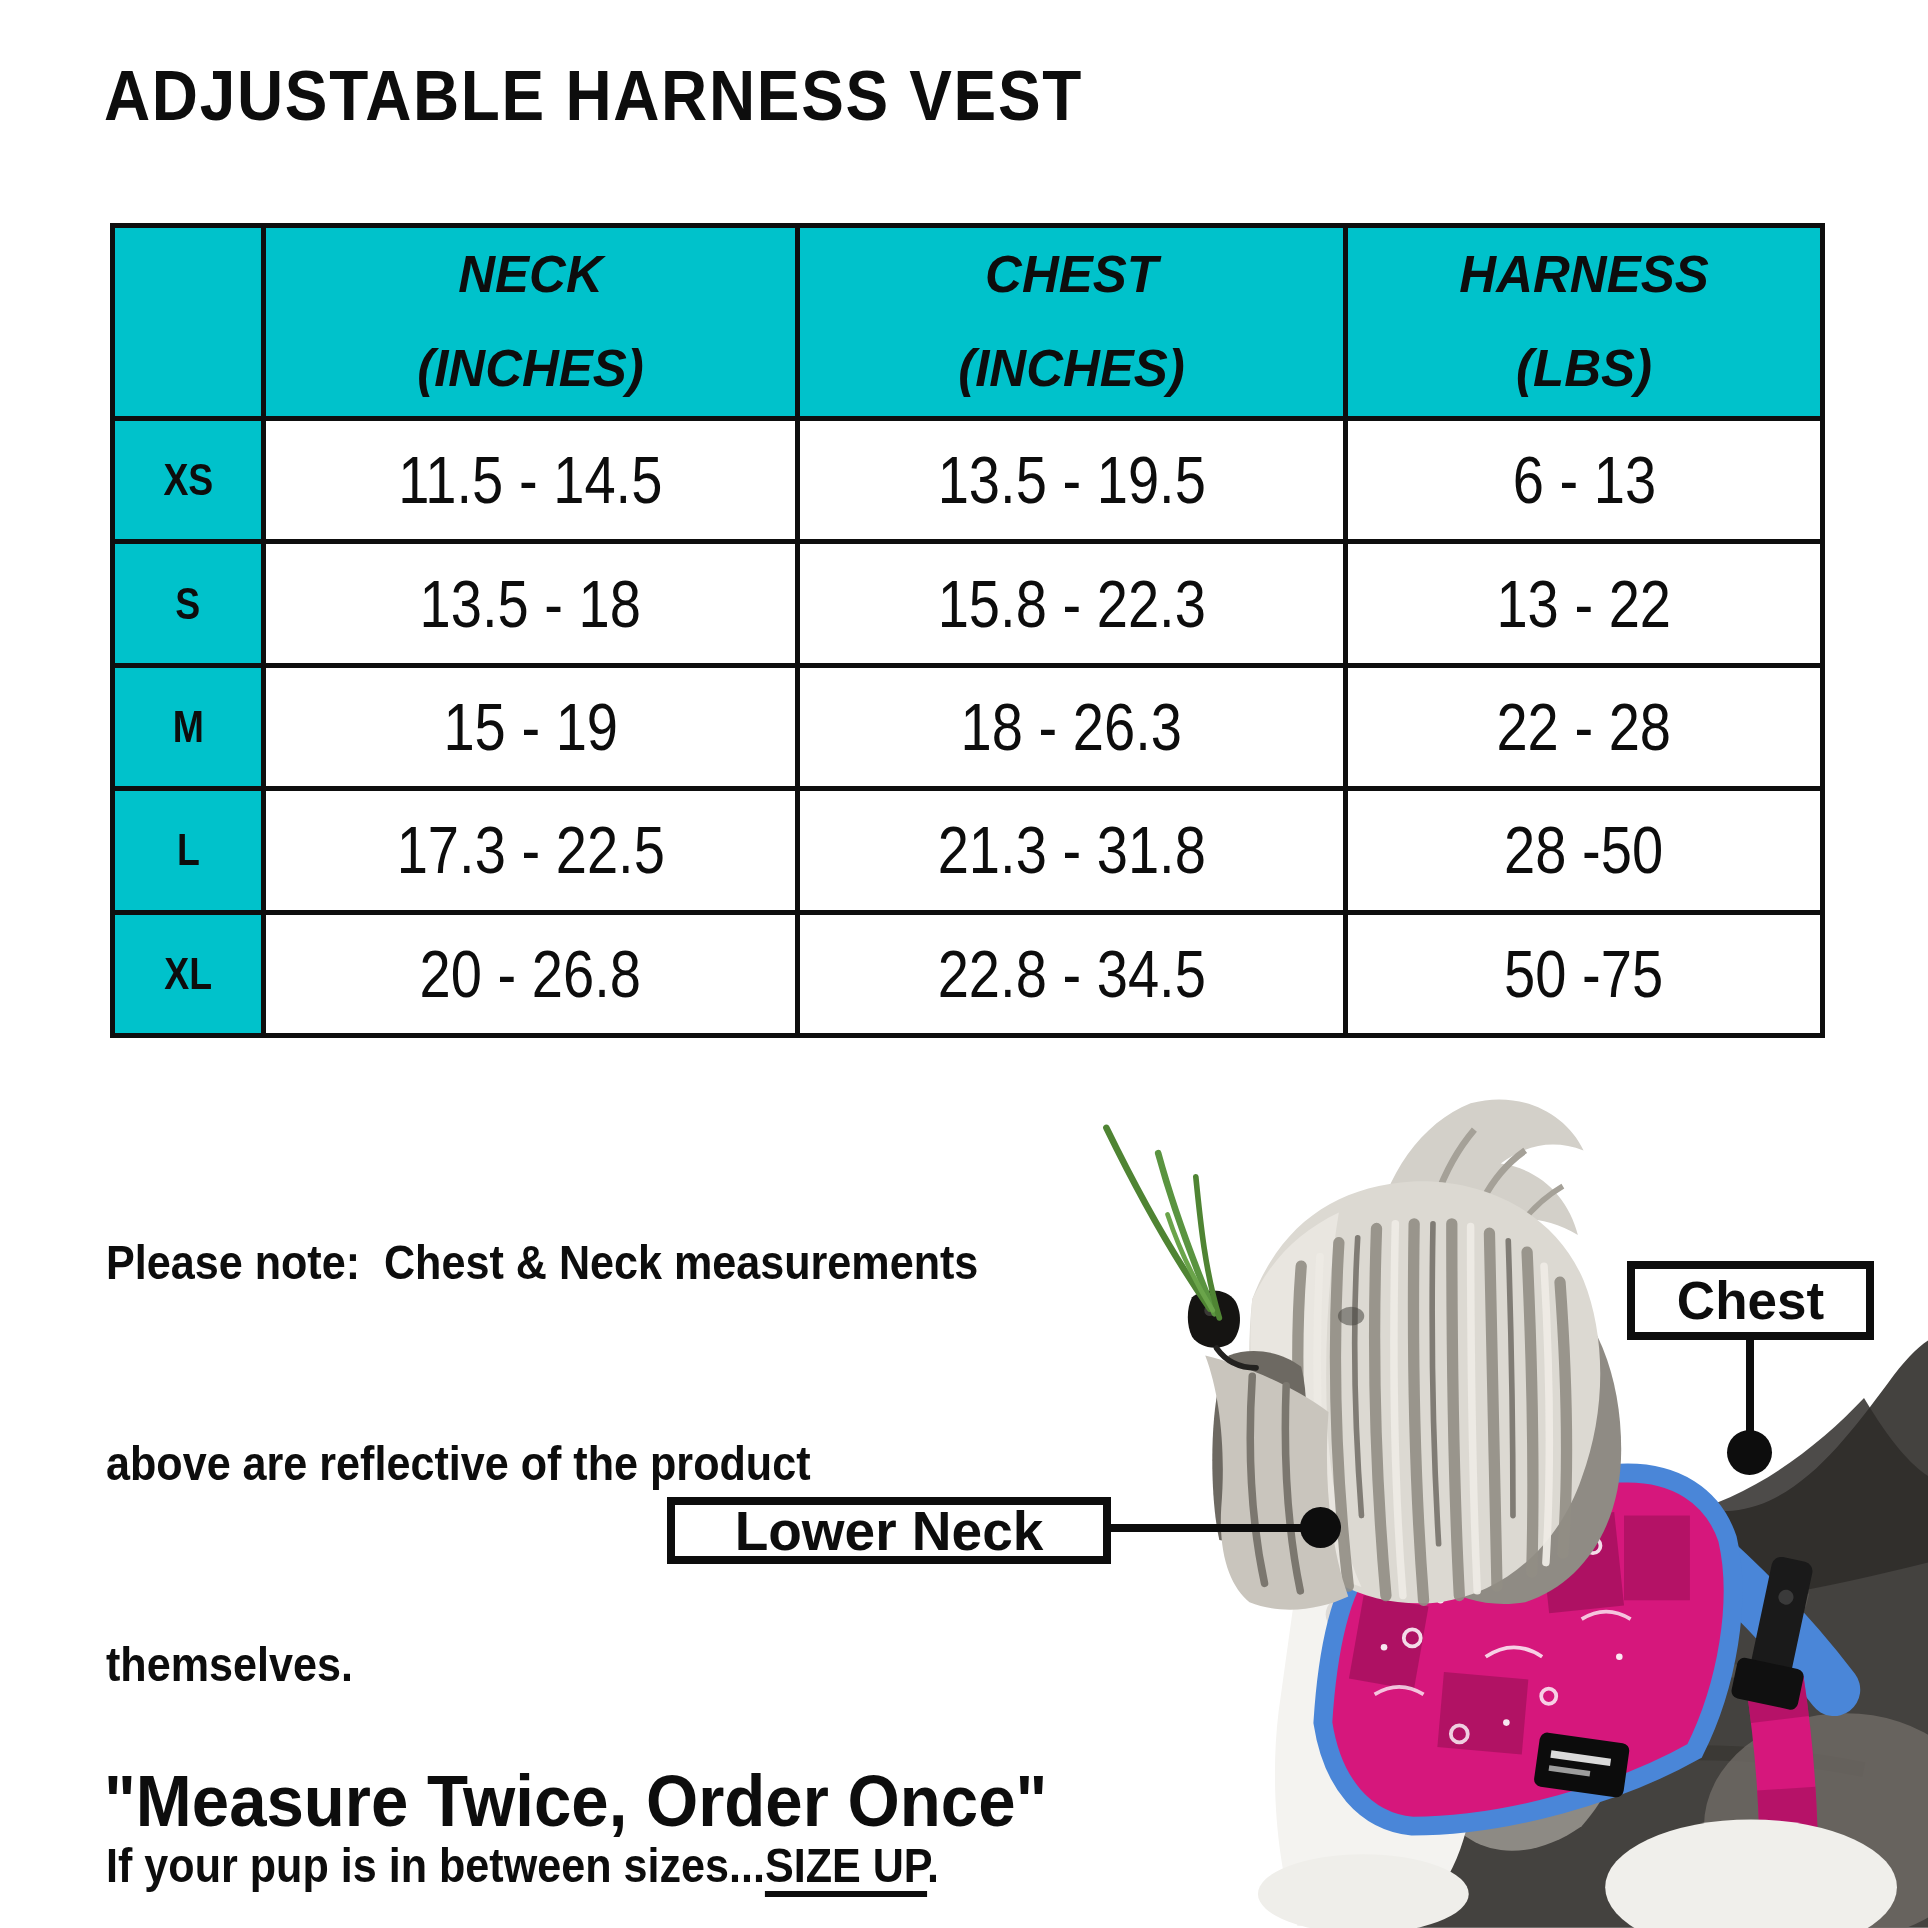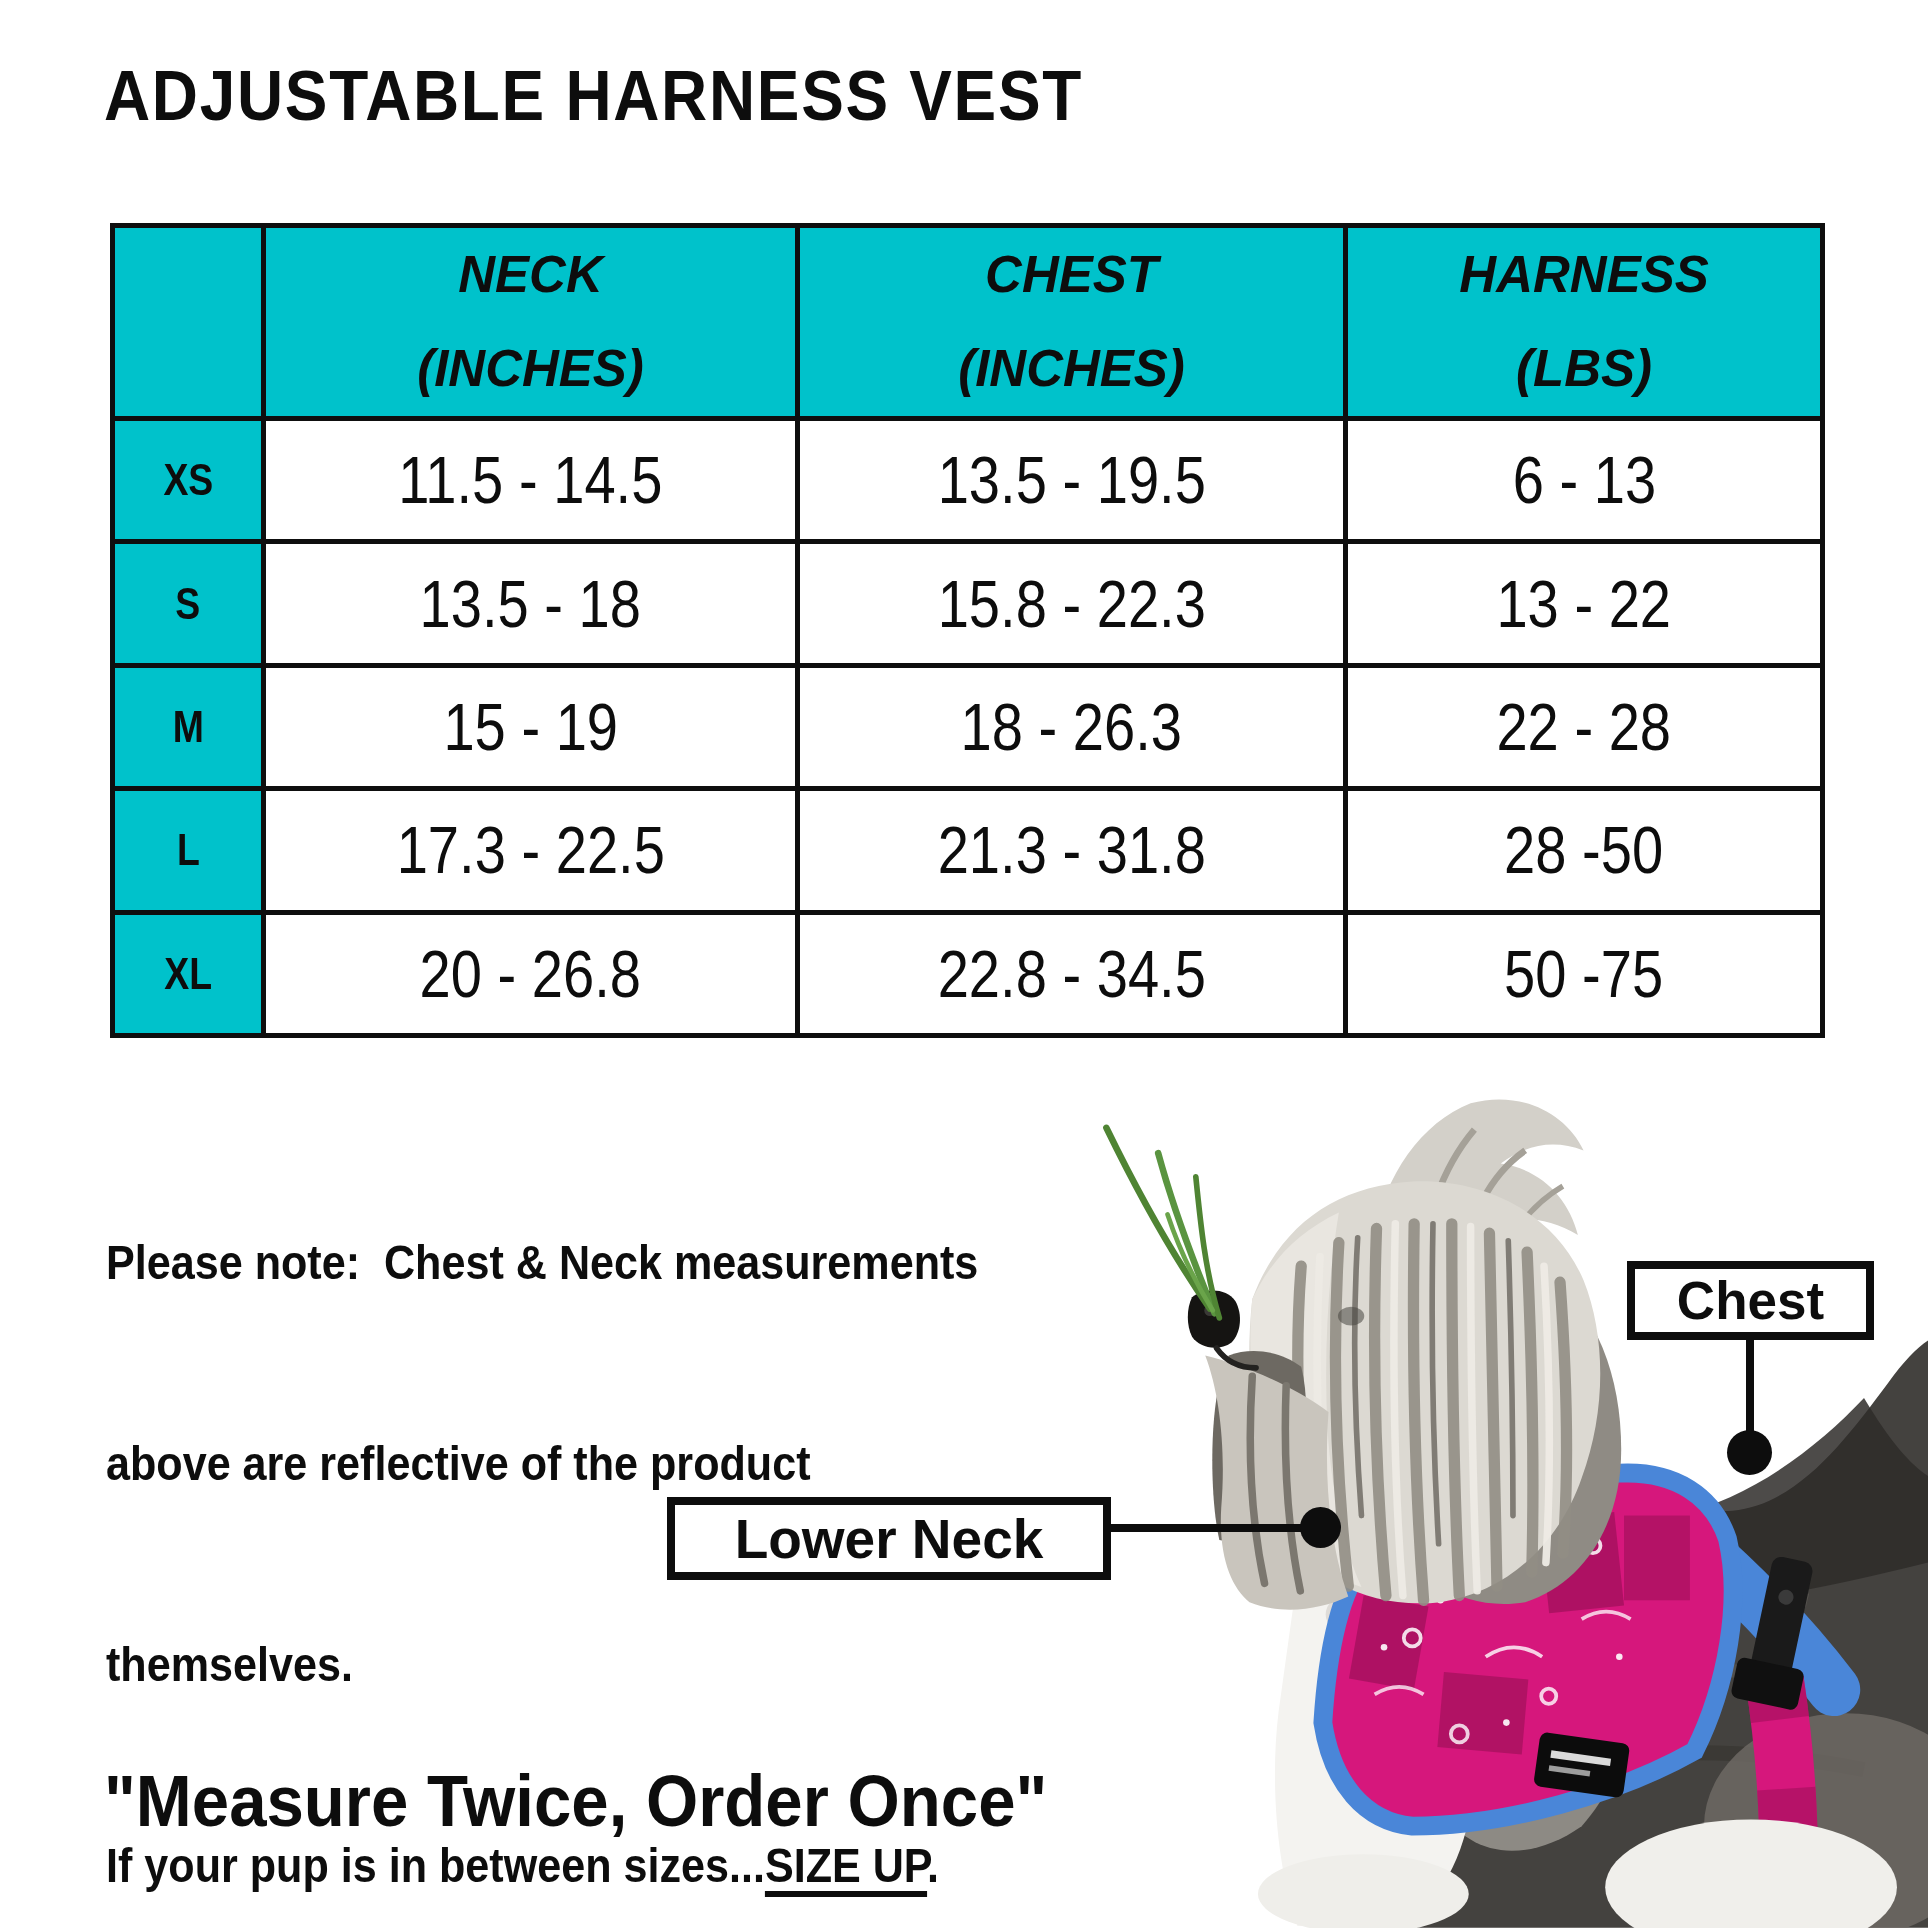--- a/index.html
+++ b/index.html
@@ -30,21 +30,21 @@
 
   
   #note{left:106px;top:1095px;font-size:49px;line-height:67px;font-weight:700;
     transform:scaleX(.88);transform-origin:left top;white-space:pre-wrap;}
   #note .u{text-decoration:underline;text-decoration-thickness:5.6px;text-underline-offset:9.4px;}
 
   
   .callout{background:#ffffff;border:8.5px solid var(--ink);display:flex;
     align-items:center;justify-content:center;font-weight:700;z-index:5;}
   #chestBox{left:1627px;top:1261px;width:247px;height:79px;font-size:53px;}
-  #lowerNeckBox{left:667px;top:1497px;width:444px;height:83px;font-size:55px;}
+  #lowerNeckBox{left:667px;top:1497px;width:444px;height:67px;font-size:55px;}
   .conn{background:var(--ink);z-index:5;}
   #chestLine{left:1746px;top:1338px;width:7.5px;height:94px;}
   #lnLine{left:1108px;top:1524px;width:194px;height:7.5px;}
   .dot{background:var(--ink);border-radius:50%;z-index:5;}
   #chestDot{left:1727px;top:1430px;width:45px;height:45px;}
   #lnDot{left:1300px;top:1507px;width:41px;height:41px;}
 
   
   #quote{left:104px;top:1759px;font-size:73px;font-weight:700;
     transform:scaleX(.92);transform-origin:left top;white-space:nowrap;}

